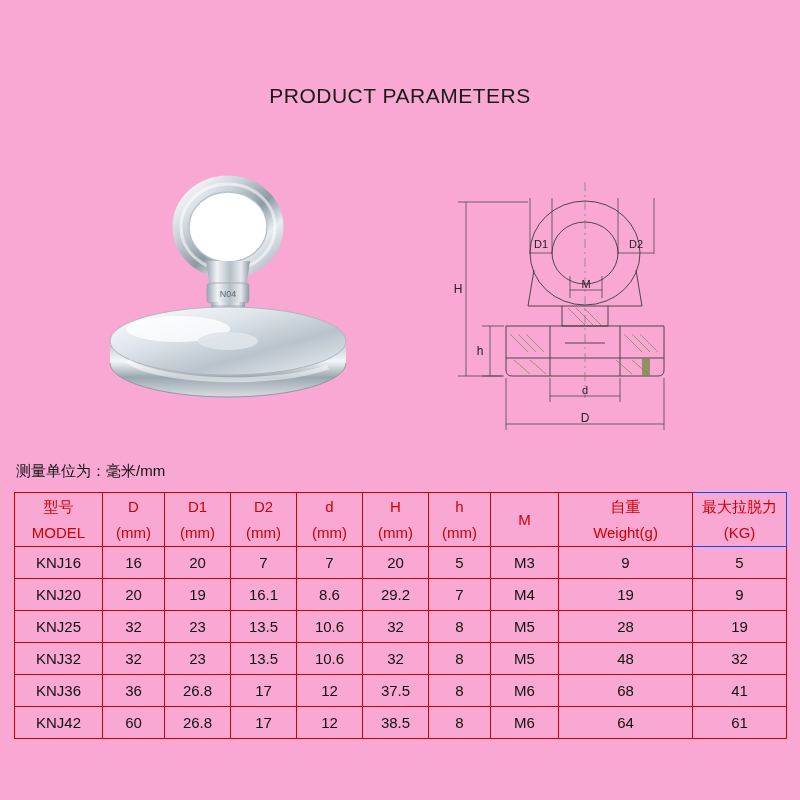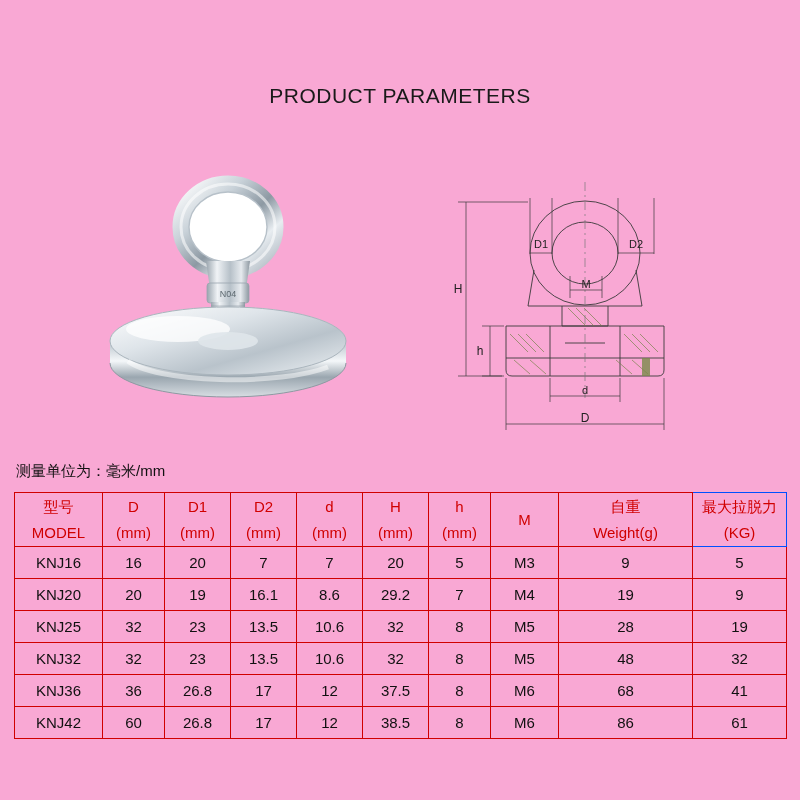--- a/index.html
+++ b/index.html
@@ -362,20 +362,20 @@
         </tr>
         <tr>
           <td class="val">KNJ42</td>
           <td class="val">60</td>
           <td class="val">26.8</td>
           <td class="val">17</td>
           <td class="val">12</td>
           <td class="val">38.5</td>
           <td class="val">8</td>
           <td class="val">M6</td>
-          <td class="val">86</td>
+          <td class="val">64</td>
           <td class="val">61</td>
         </tr>
       </tbody>
     </table>
   </div>
 
 </div>
 
 </body></html>

